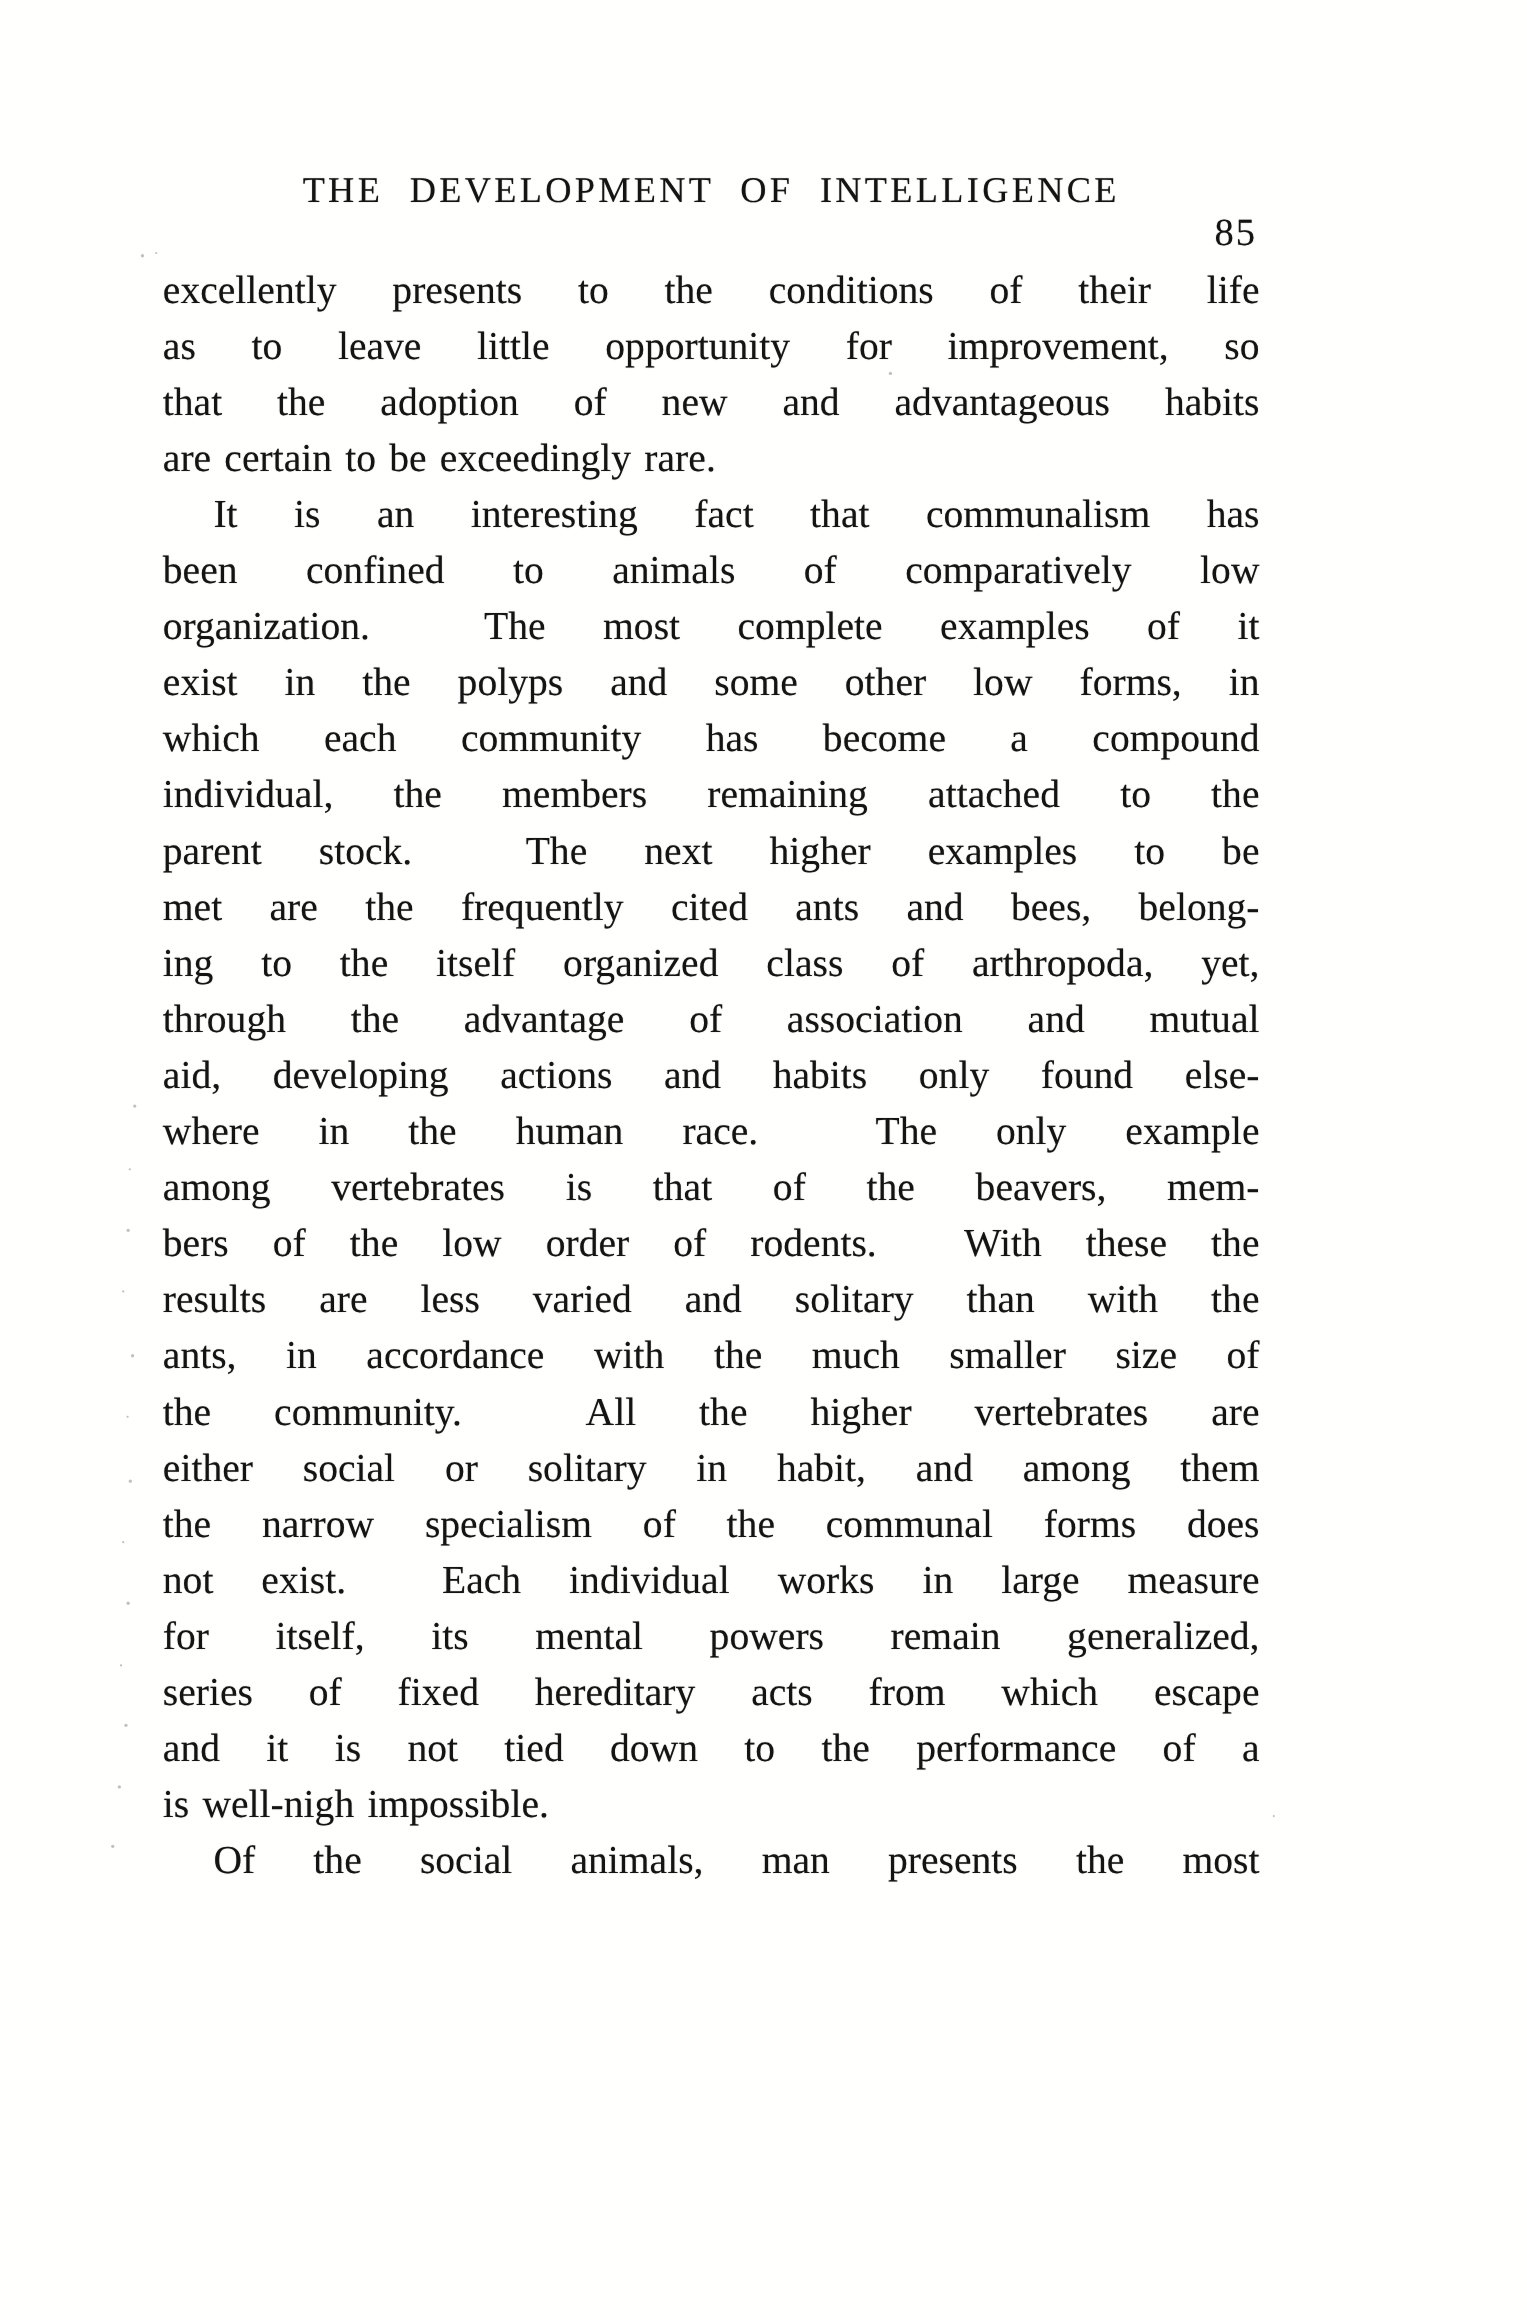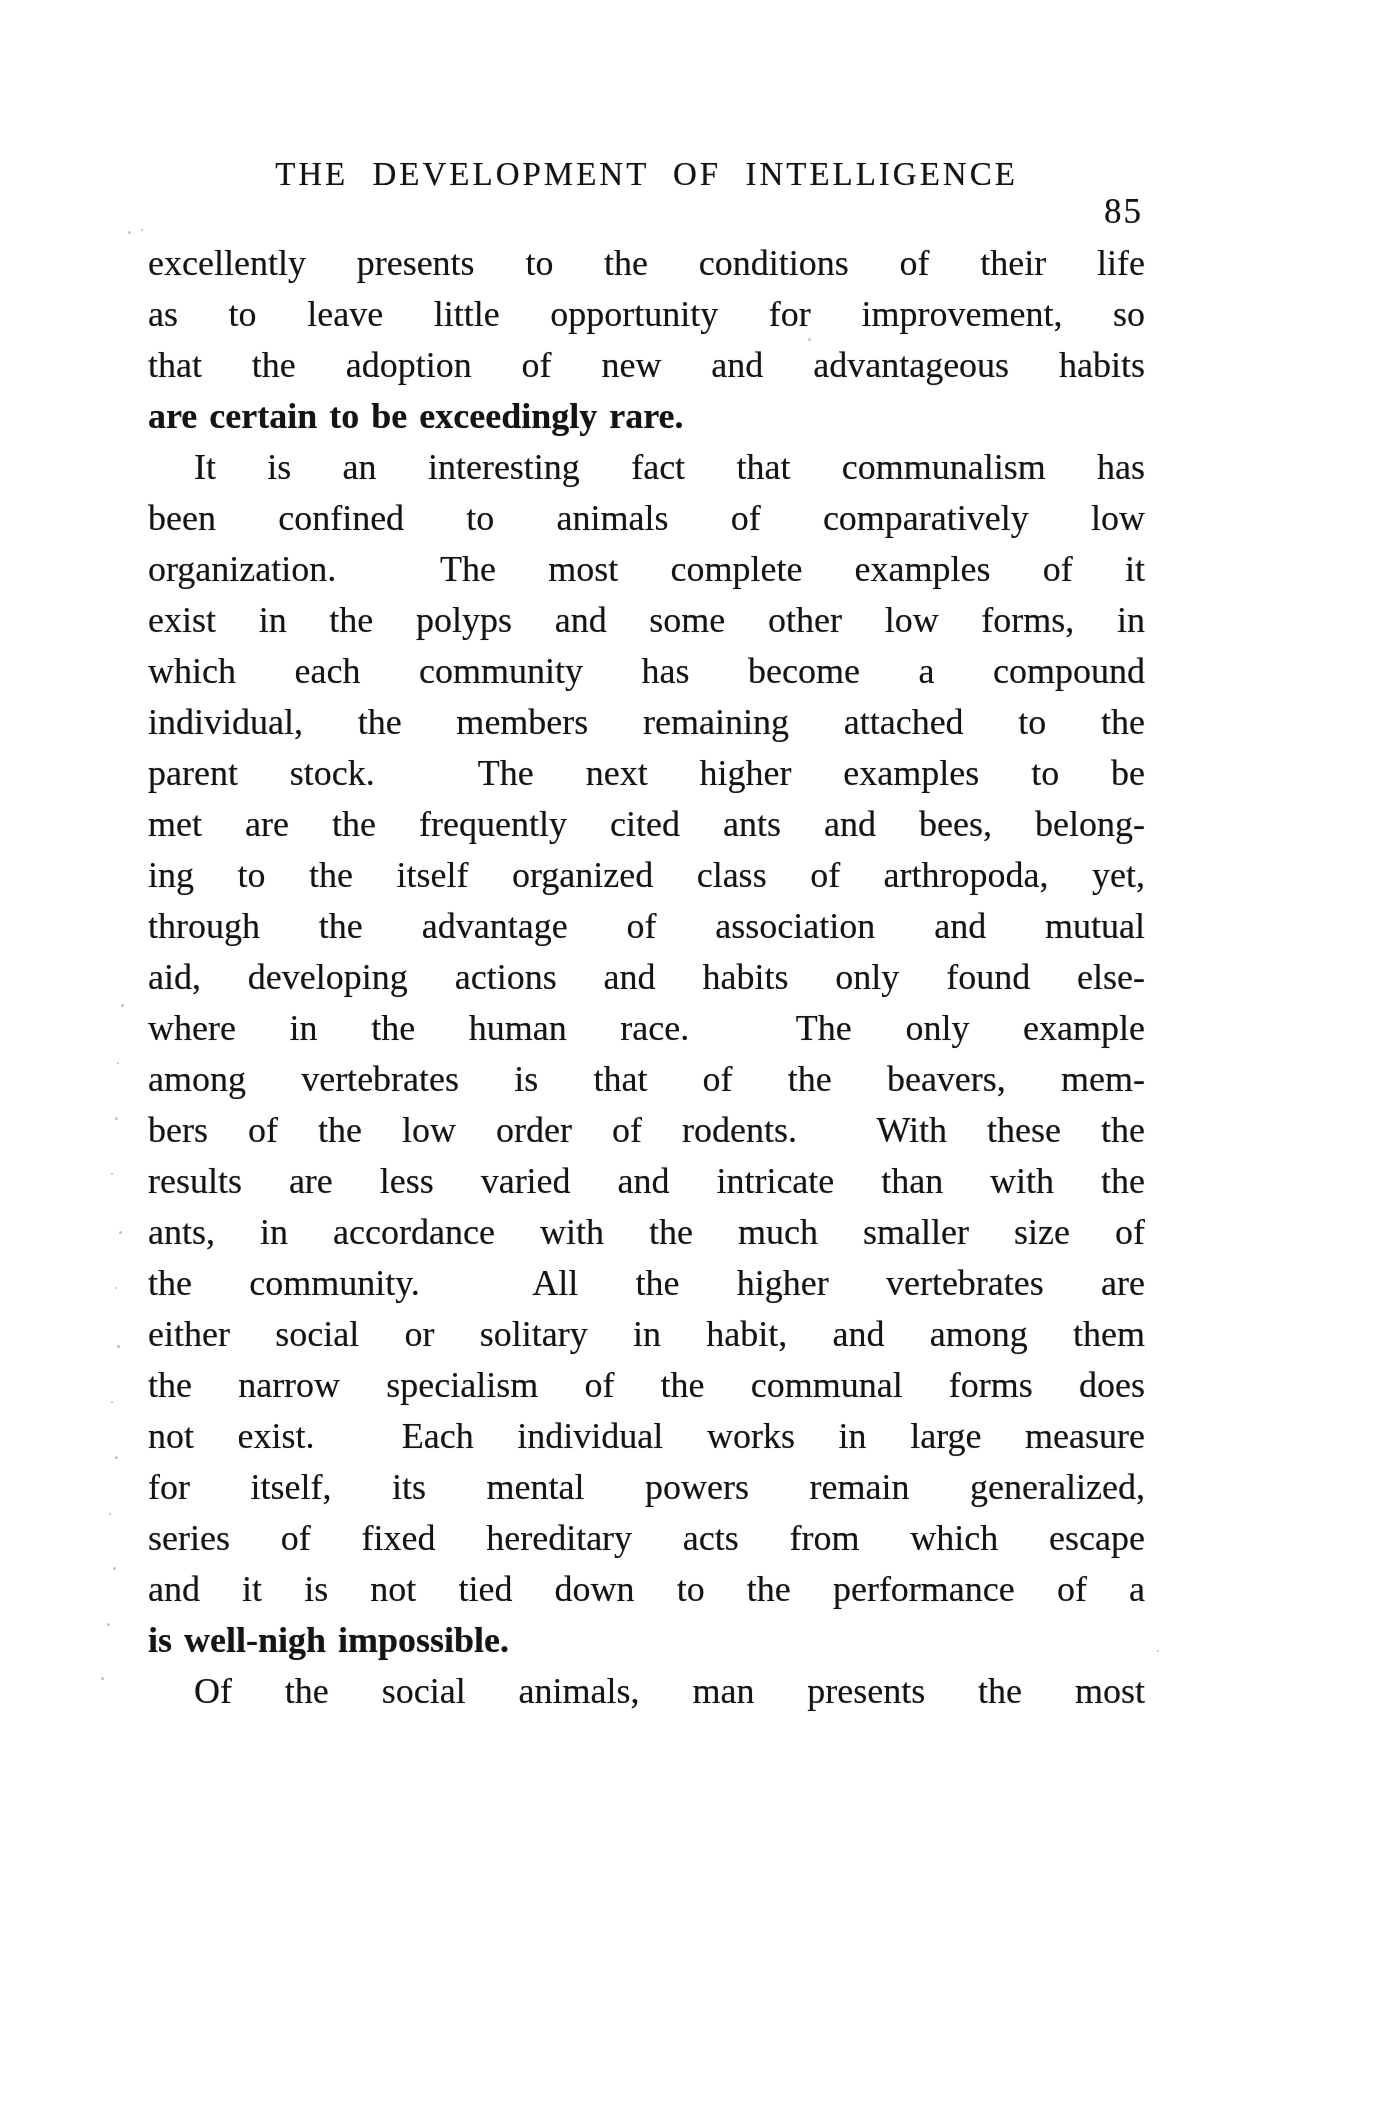--- a/index.html
+++ b/index.html
@@ -57,21 +57,20 @@
   }
   .line {
     text-align: justify;
     text-align-last: justify;
     white-space: pre-wrap;
     text-shadow: 0 0 1px rgba(0,0,0,0.42);
   }
   .line.no-just {
     text-align: right;
     text-align-last: left;
-    font-weight: bold;
   }
   .line.indent {
     padding-left: 46px;
   }
   
   .speck {
     position: absolute;
     background: #8d8d8d;
     border-radius: 50%;
     opacity: 0.55;
@@ -99,21 +98,21 @@
       <div class="line">which each community has become a compound</div>
       <div class="line">individual, the members remaining attached to the</div>
       <div class="line">parent stock.  The next higher examples to be</div>
       <div class="line">met are the frequently cited ants and bees, belong-</div>
       <div class="line">ing to the itself organized class of arthropoda, yet,</div>
       <div class="line">through the advantage of association and mutual</div>
       <div class="line">aid, developing actions and habits only found else-</div>
       <div class="line">where in the human race.  The only example</div>
       <div class="line">among vertebrates is that of the beavers, mem-</div>
       <div class="line">bers of the low order of rodents.  With these the</div>
-      <div class="line">results are less varied and intricate than with the</div>
+      <div class="line">results are less varied and solitary than with the</div>
       <div class="line">ants, in accordance with the much smaller size of</div>
       <div class="line">the community.  All the higher vertebrates are</div>
       <div class="line">either social or solitary in habit, and among them</div>
       <div class="line">the narrow specialism of the communal forms does</div>
       <div class="line">not exist.  Each individual works in large measure</div>
       <div class="line">for itself, its mental powers remain generalized,</div>
       <div class="line">series of fixed hereditary acts from which escape</div>
       <div class="line">and it is not tied down to the performance of a</div>
       <div class="line no-just">is well-nigh impossible.</div>
       <div class="line indent">Of the social animals, man presents the most</div>

